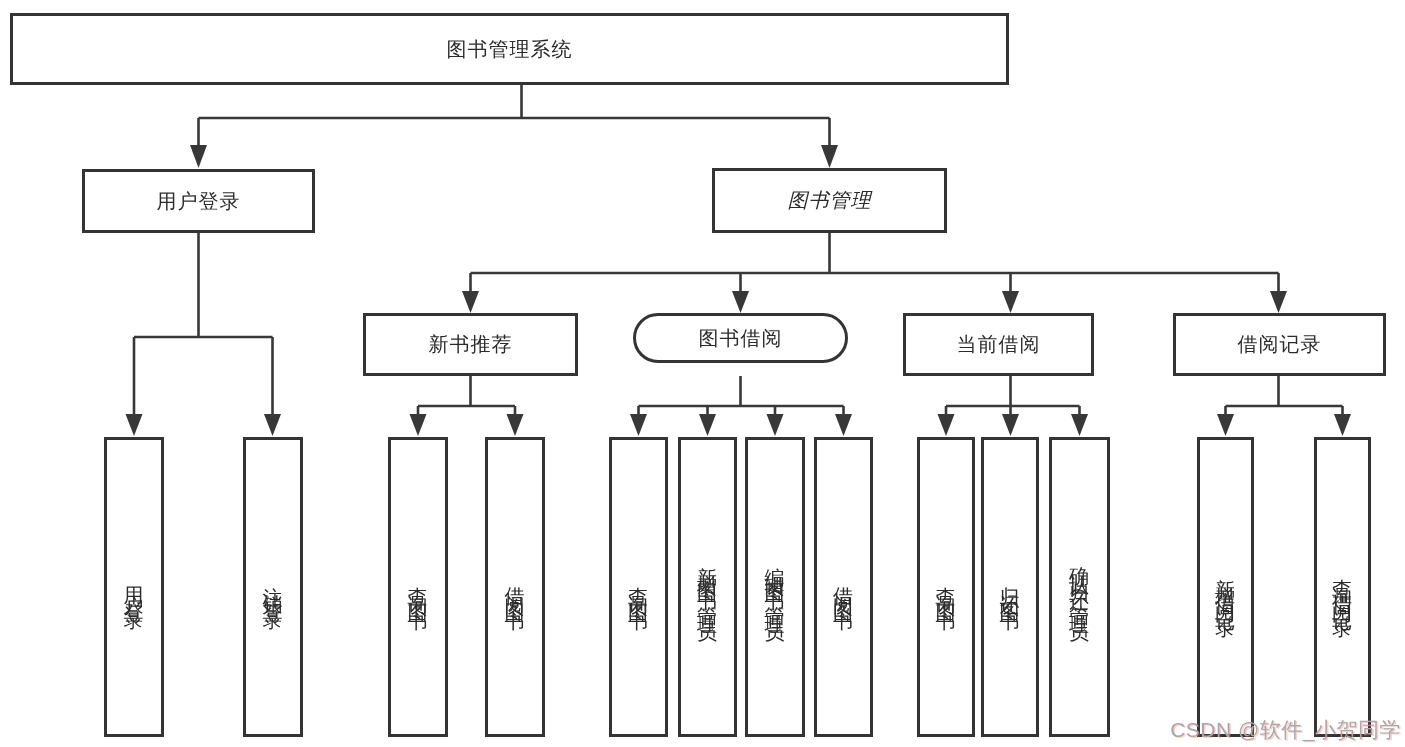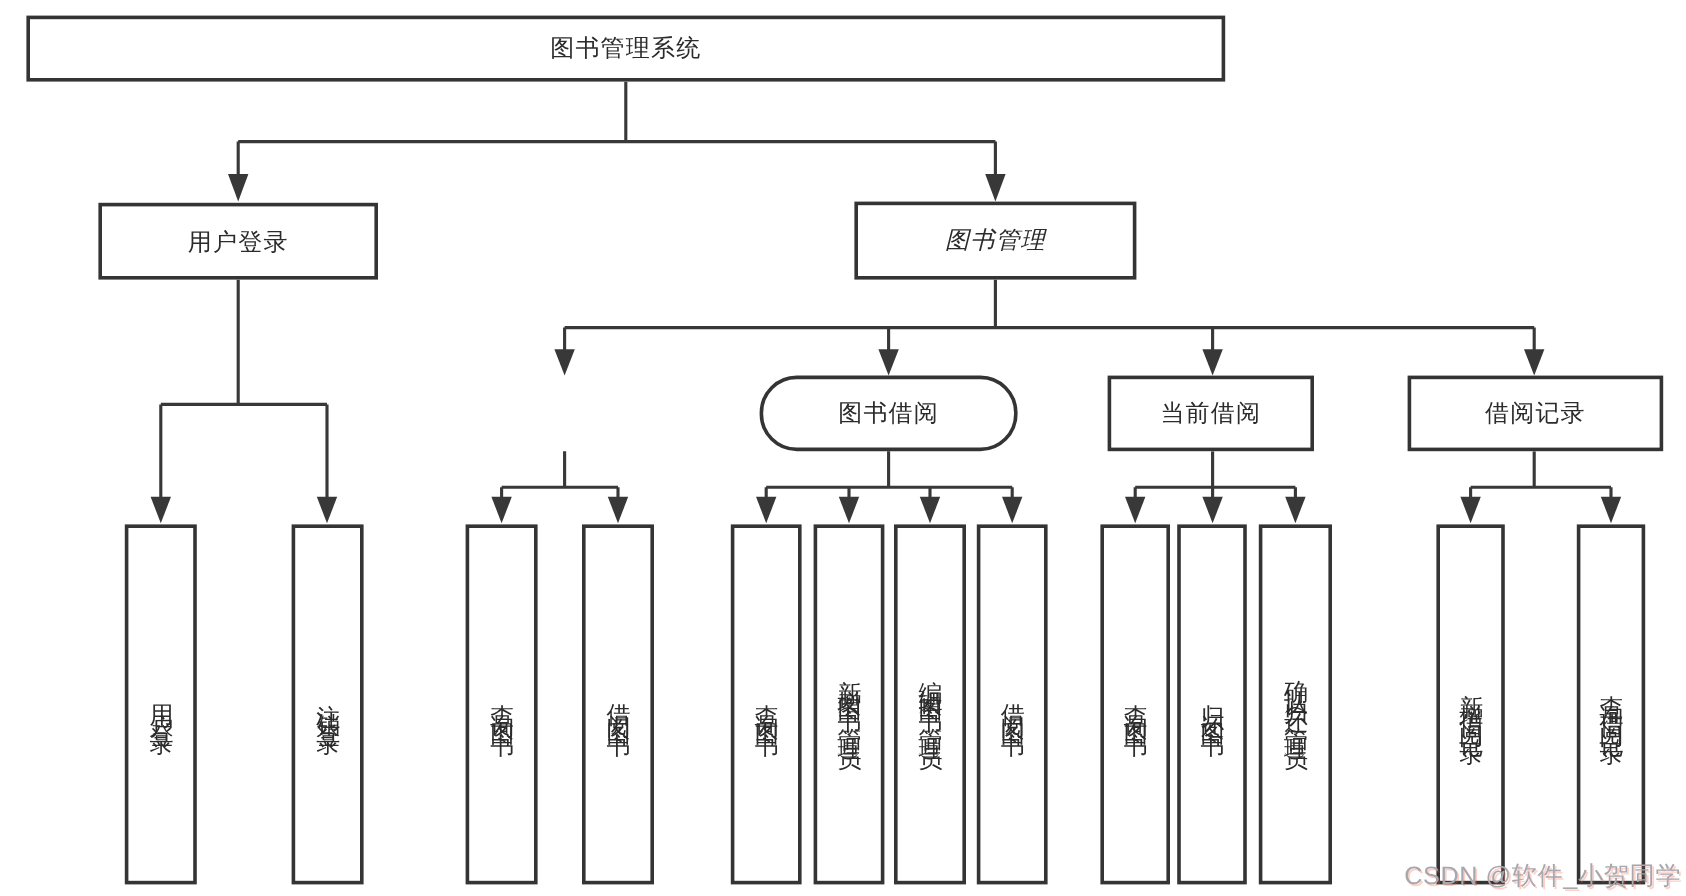--- a/index.html
+++ b/index.html
@@ -51,26 +51,26 @@
   }
   .leaf {
     top: 437px;
     height: 300px;
     writing-mode: vertical-rl;
     font-size: 20px;
     letter-spacing: 8px;
     line-height: 1;
   }
   
-  .b-root      { left: 22px;   top: 13px;  width: 999px; height: 55px; }
+  .b-root      { left: 10px;   top: 13px;  width: 999px; height: 72px; }
   .b-userlogin { left: 82px;   top: 169px; width: 233px; height: 64px; }
   .b-bookmgmt  { left: 712px;  top: 168px; width: 235px; height: 65px; font-style: italic; }
   .b-g1        { left: 363px;  top: 313px; width: 215px; height: 63px; }
-  .b-g2        { left: 633px;  top: 313px; width: 215px; height: 63px; border-radius: 31px; }
-  .b-g3        { left: 903px;  top: 313px; width: 172px; height: 63px; margin-left: 20px; }
+  .b-g2        { left: 633px;  top: 313px; width: 215px; height: 50px; border-radius: 31px; }
+  .b-g3        { left: 903px;  top: 313px; width: 191px; height: 63px; }
   .b-g4        { left: 1173px; top: 313px; width: 213px; height: 63px; }
   
   .l1  { left: 104px;  width: 60px; }
   .l2  { left: 243px;  width: 60px; }
   .l3  { left: 388px;  width: 60px; }
   .l4  { left: 485px;  width: 60px; }
   .l5  { left: 609px;  width: 59px; }
   .l6  { left: 678px;  width: 59px; }
   .l7  { left: 745px;  width: 60px; }
   .l8  { left: 814px;  width: 59px; }
@@ -138,20 +138,21 @@
       <polygon points="1217,414 1234,414 1225.5,436"></polygon>
       <polygon points="1334,414 1351,414 1342.5,436"></polygon>
     </g>
   </svg>
 
   <div class="box hbox b-root">图书管理系统</div>
 
   <div class="box hbox b-userlogin">用户登录</div>
   <div class="box hbox b-bookmgmt">图书管理</div>
 
+  <div class="box hbox b-g1">新书推荐</div>
   <div class="box hbox b-g2">图书借阅</div>
   <div class="box hbox b-g3">当前借阅</div>
   <div class="box hbox b-g4">借阅记录</div>
 
   <div class="box leaf l1">用户登录</div>
   <div class="box leaf l2">注销登录</div>
 
   <div class="box leaf l3">查询图书</div>
   <div class="box leaf l4">借阅图书</div>
 

